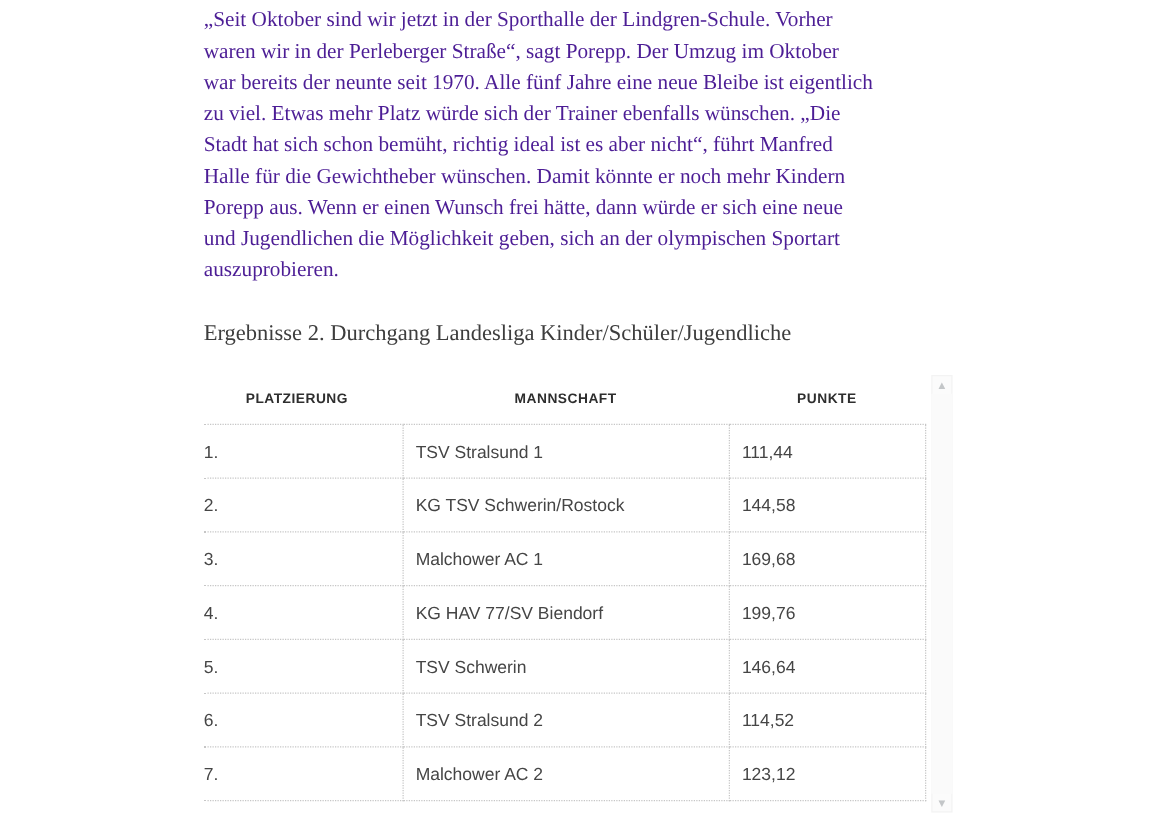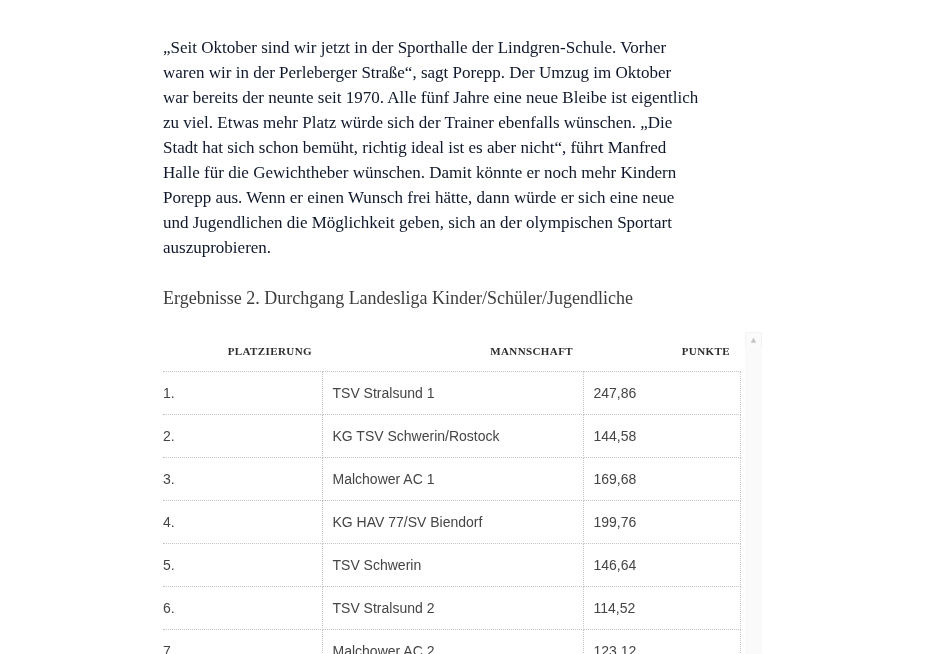--- a/index.html
+++ b/index.html
@@ -18,22 +18,21 @@
   .content {
     position: absolute;
     left: 163px; top: 0;
     width: 620px;
   }
   
   .paragraph {
     padding-top: 3px;
     font-size: 17px;
     line-height: 25px;
-    color: #0f172a;
-    margin-top: 32px;
+    color: #4c1d95;
   }
   .pline {
     height: 25px;
     white-space: nowrap;
   }
   
   .results-heading {
     margin: 25px 0 7px 0;
     font-size: 18px;
     line-height: 26px;
@@ -55,27 +54,26 @@
     font-family: "Liberation Sans", "DejaVu Sans", sans-serif;
   }
   col.c1 { width: 159px; }
   col.c2 { width: 261px; }
   col.c3 { width: 157px; }
   th {
     font-size: 11px;
     font-weight: 700;
     letter-spacing: 0.4px;
     color: #2e2e2e;
-    text-align: right;
+    text-align: center;
     padding: 15px 10px 14px 10px;
     border: none;
     border-bottom: 1px dotted #c6c6c6;
     white-space: nowrap;
     overflow: hidden;
-    font-family: Liberation Serif, serif;
   }
   th:first-child { padding-left: 0; }
   td {
     font-size: 14px;
     color: #454545;
     padding: 13px 10px;
     border: 1px dotted #c6c6c6;
     white-space: nowrap;
     overflow: hidden;
   }
@@ -140,21 +138,21 @@
           <tr>
             <th>PLATZIERUNG</th>
             <th>MANNSCHAFT</th>
             <th>PUNKTE</th>
           </tr>
         </thead>
         <tbody>
             <tr>
             <td>1.</td>
             <td>TSV Stralsund 1</td>
-            <td>247,86</td>
+            <td>111,44</td>
           </tr>
             <tr>
             <td>2.</td>
             <td>KG TSV Schwerin/Rostock</td>
             <td>144,58</td>
           </tr>
             <tr>
             <td>3.</td>
             <td>Malchower AC 1</td>
             <td>169,68</td>

